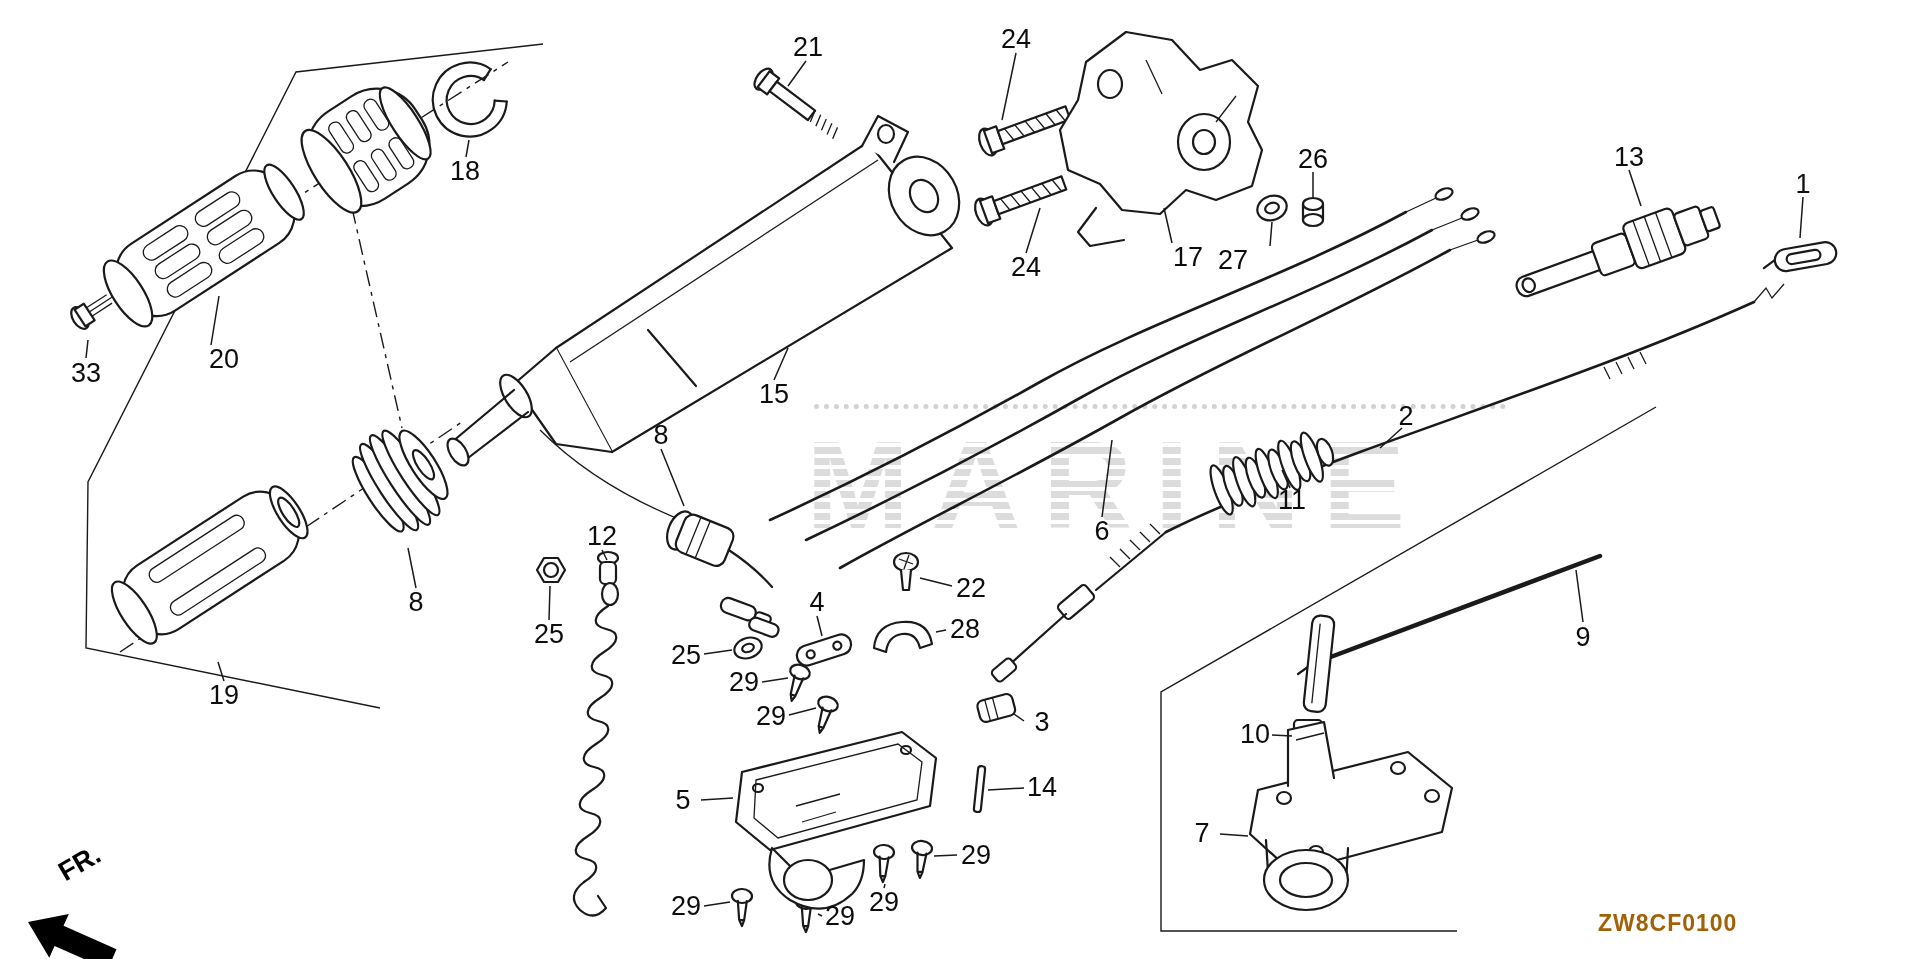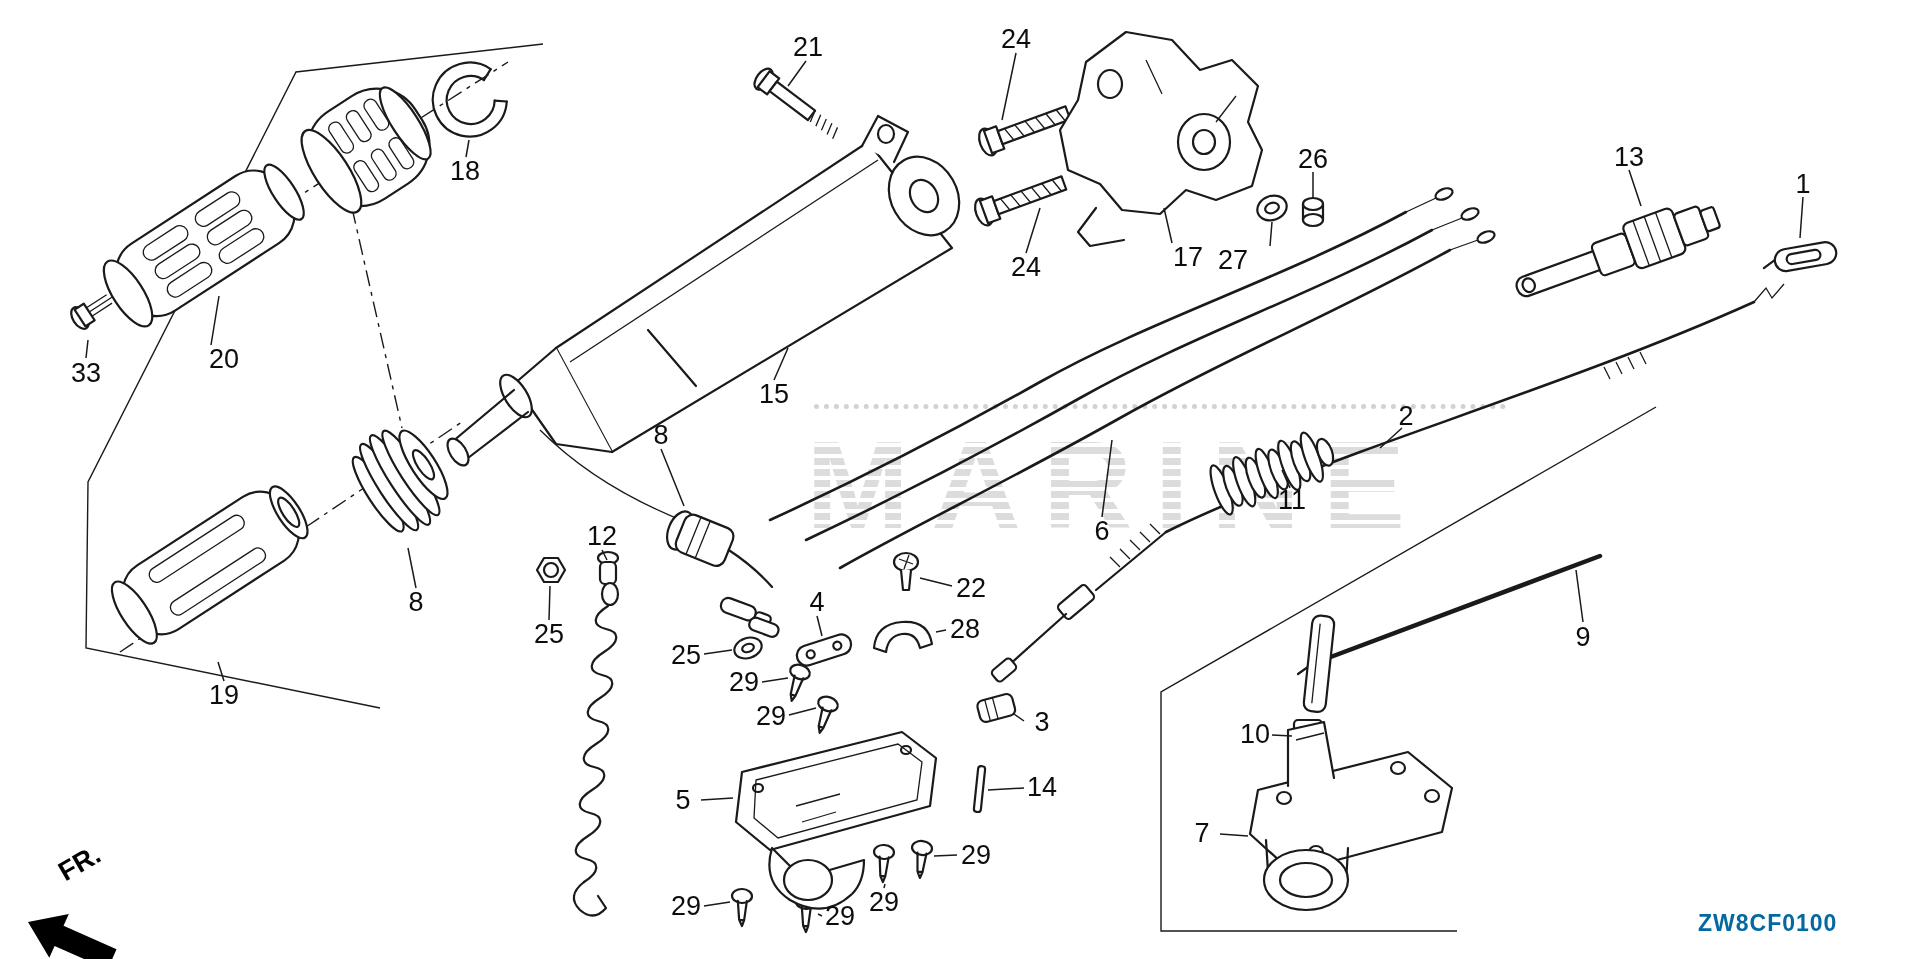--- a/index.html
+++ b/index.html
@@ -28,22 +28,22 @@
   .leader{fill:none;stroke:#1a1a1a;stroke-width:1.5;}
   .groupline{fill:none;stroke:#1a1a1a;stroke-width:1.4;}
   .axis{fill:none;stroke:#1a1a1a;stroke-width:1.4;stroke-dasharray:16 6 4 6;}
   .rod{fill:none;stroke:#1a1a1a;stroke-width:4.5;stroke-linecap:round;}
   
   .callout-layer{position:absolute;inset:0;z-index:2;pointer-events:none;}
   .callout{position:absolute;transform:translate(-50%,-50%);font-size:27px;color:#0d0d0d;
            font-family:"Liberation Sans",sans-serif;}
   .fr-label{position:absolute;left:58px;top:848px;z-index:2;font-size:27px;font-weight:bold;
             color:#000;transform:rotate(-30deg);}
-  .diagram-code{position:absolute;left:1698px;top:910px;z-index:2;font-size:23px;
-                font-weight:600;letter-spacing:1px;color:#0369a1;}
+  .diagram-code{position:absolute;left:1598px;top:910px;z-index:2;font-size:23px;
+                font-weight:600;letter-spacing:1px;color:#a16207;}
 </style>
 </head>
 <body>
 
 <div class="stage">
 
   <div class="watermark">
     <div class="wm-dots"></div>
     <div class="wm-line wm-2">MARINE</div>
   </div>

